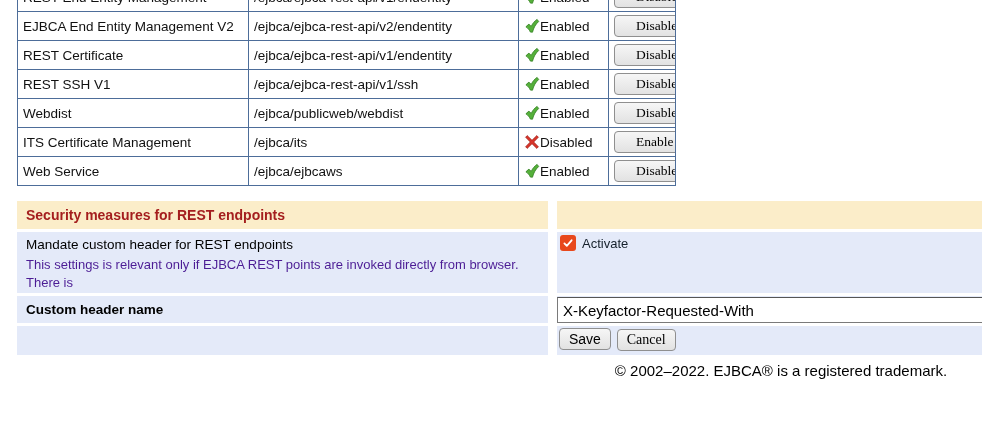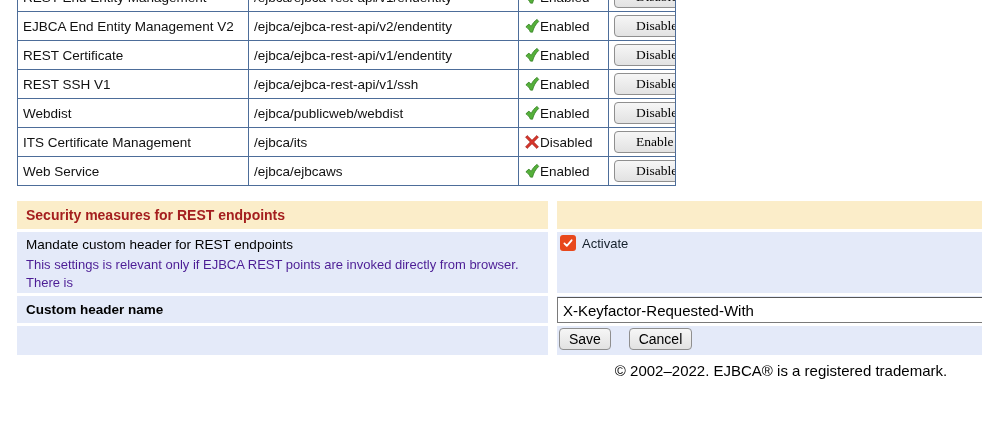--- a/index.html
+++ b/index.html
@@ -90,21 +90,21 @@
   .sec-buttons { padding:2px 0 0 2px; }
   .sec-buttons button {
     font-family:"Liberation Sans", sans-serif;
     font-size:14px; color:#000;
     padding:2px 9px;
     border:1px solid #8f8f8f;
     border-radius:4px;
     background:linear-gradient(#f6f6f6,#e2e2e2);
     cursor:pointer;
   }
-  .sec-buttons button + button { margin-left:14px; }
+  .sec-buttons button + button { margin-left:2px;font-family:Liberation Serif, serif; }
 
   
   .footer {
     width:1562px;
     margin-top:7px;
     text-align:center;
     font-size:15px;
     color:#000;
   }
 </style>

